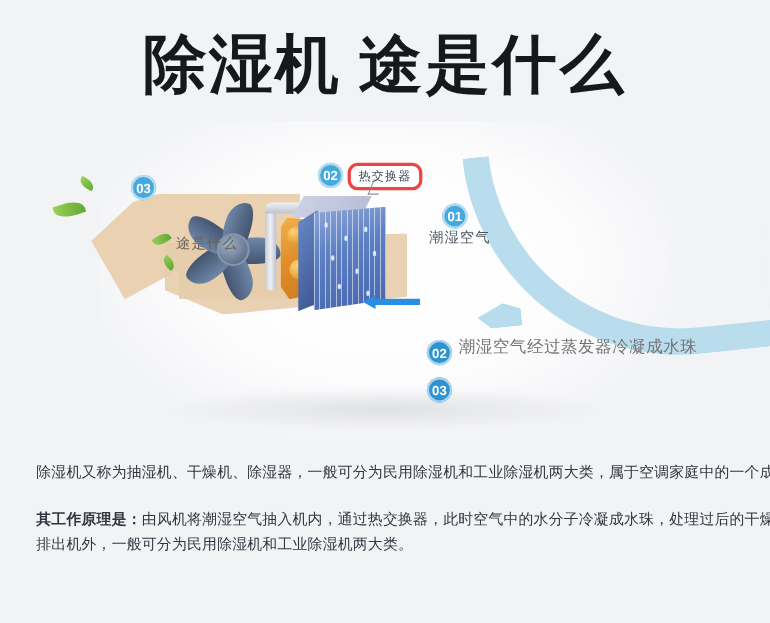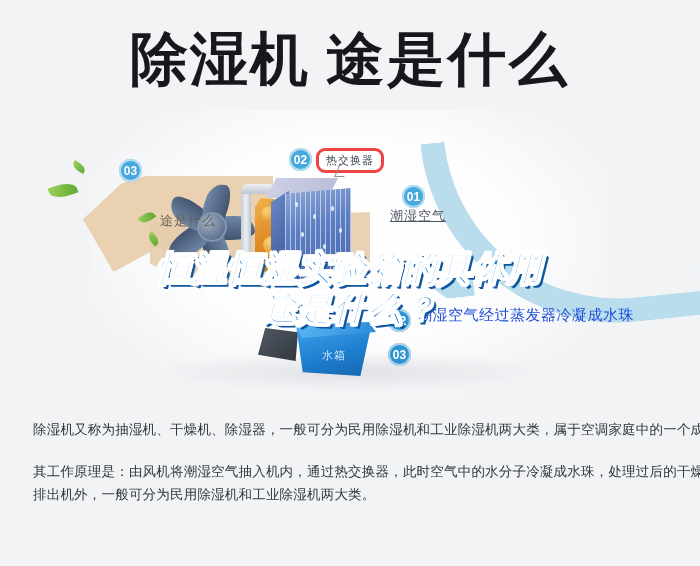--- a/index.html
+++ b/index.html
@@ -149,30 +149,30 @@
     box-shadow:0 0 0 2px rgba(255,255,255,.6) inset;
   }
   .badge.b03a{left:119px;top:159px;}
   .badge.b02a{left:289px;top:148px;}
   .badge.b01a{left:382px;top:185px;margin-left:20px;}
   .badge.b02b{left:388px;top:309px;background:#2e93cf;}
   .badge.b03b{left:388px;top:343px;background:#2e93cf;}
 
   .lbl{position:absolute;color:#3d4653;font-size:13px;}
   .lbl.dry{left:160px;top:212px;color:#6a6258;font-size:13px;letter-spacing:1px;}
-  .lbl.humid{left:390px;top:207px;color:#4b5560;font-size:13px;letter-spacing:1px;text-decoration:underline;}
+  .lbl.humid{left:390px;top:207px;color:#4b5560;font-size:13px;letter-spacing:1px;}
   .callout{
     position:absolute;left:316px;top:148px;
     padding:2px 7px;border:3px solid #ef4444;border-radius:9px;
     background:rgba(255,255,255,.85);color:#3d4653;font-size:11px;letter-spacing:1px;
   }
   .callout-tail{position:absolute;left:337px;top:163px;width:9px;height:13px;
     border-left:1px solid #8e9099;border-bottom:1px solid #8e9099;transform:skewX(-22deg);}
 
-  .step-line{position:absolute;color:#1d4ed8;font-size:15px;letter-spacing:.5px;}
+  .step-line{position:absolute;color:#737373;font-size:15px;letter-spacing:.5px;}
   .step-line.s02{left:417px;top:306px;}
   .step-line.s03{left:417px;top:340px;}
 
   
   .overlay-title{
     position:absolute;left:0;top:248px;width:700px;text-align:center;
     font-size:34px;line-height:40px;font-weight:bold;font-style:italic;
     color:#1a7fd4;
     letter-spacing:1px;
     -webkit-text-stroke:1px #ffffff;
@@ -185,21 +185,21 @@
   .overlay-title .ot-l2{display:block;}
 
   
   .copy{
     position:absolute;left:33px;top:418px;width:636px;
     color:#2f3640;font-size:13.5px;line-height:23px;
     letter-spacing:.2px;
   }
   .copy p{margin:0;}
   .copy .para-gap{height:19px;}
-  .copy .lead{font-weight:normal;}
+  .copy .lead{font-weight:bold;}
   .copy .ln{display:block;white-space:nowrap;}
 </style>
 </head>
 <body>
 
 <div id="page">
 
   <div class="info-panel">
     <div class="panel-bg-glow"></div>
     <div class="panel-shadow"></div>
@@ -247,47 +247,37 @@
       <div class="hx-drop" style="left:28px;top:26px"></div>
       <div class="hx-drop" style="left:46px;top:18px"></div>
       <div class="hx-drop" style="left:16px;top:44px"></div>
       <div class="hx-drop" style="left:38px;top:56px"></div>
       <div class="hx-drop" style="left:54px;top:40px"></div>
       <div class="hx-drop" style="left:22px;top:70px"></div>
       <div class="hx-drop" style="left:48px;top:76px"></div>
     </div>
     <div class="blue-in-arrow"></div>
 
-    <div class="tank">
-      <div class="tank-dark"></div>
-      <div class="tank-body"></div>
-      <div class="tank-rim"></div>
-      <div class="tank-label">水箱</div>
-    </div>
 
     <div class="swoosh"></div>
     <div class="swoosh-tip"></div>
 
     <div class="badge b03a">03</div>
     <div class="badge b02a">02</div>
     <div class="badge b01a">01</div>
     <div class="badge b02b">02</div>
     <div class="badge b03b">03</div>
 
     <div class="lbl dry">途是什么</div>
     <div class="lbl humid">潮湿空气</div>
     <div class="callout">热交换器</div>
     <div class="callout-tail"></div>
 
     <div class="step-line s02">潮湿空气经过蒸发器冷凝成水珠</div>
 
-    <div class="overlay-title">
-      <span class="ot-l1">恒温恒湿实验箱的具体用</span>
-      <span class="ot-l2">途是什么？</span>
-    </div>
   </div>
 
   <div class="copy">
     <p>
       <span class="ln">除湿机又称为抽湿机、干燥机、除湿器，一般可分为民用除湿机和工业除湿机两大类，属于空调家庭中的一个成员。</span>
     </p>
     <div class="para-gap"></div>
     <p>
       <span class="ln"><span class="lead">其工作原理是：</span><span>由风机将潮湿空气抽入机内，通过热交换器，此时空气中的水分子冷凝成水珠，处理过后的干燥空气</span></span>
       <span class="ln">排出机外，一般可分为民用除湿机和工业除湿机两大类。</span>

